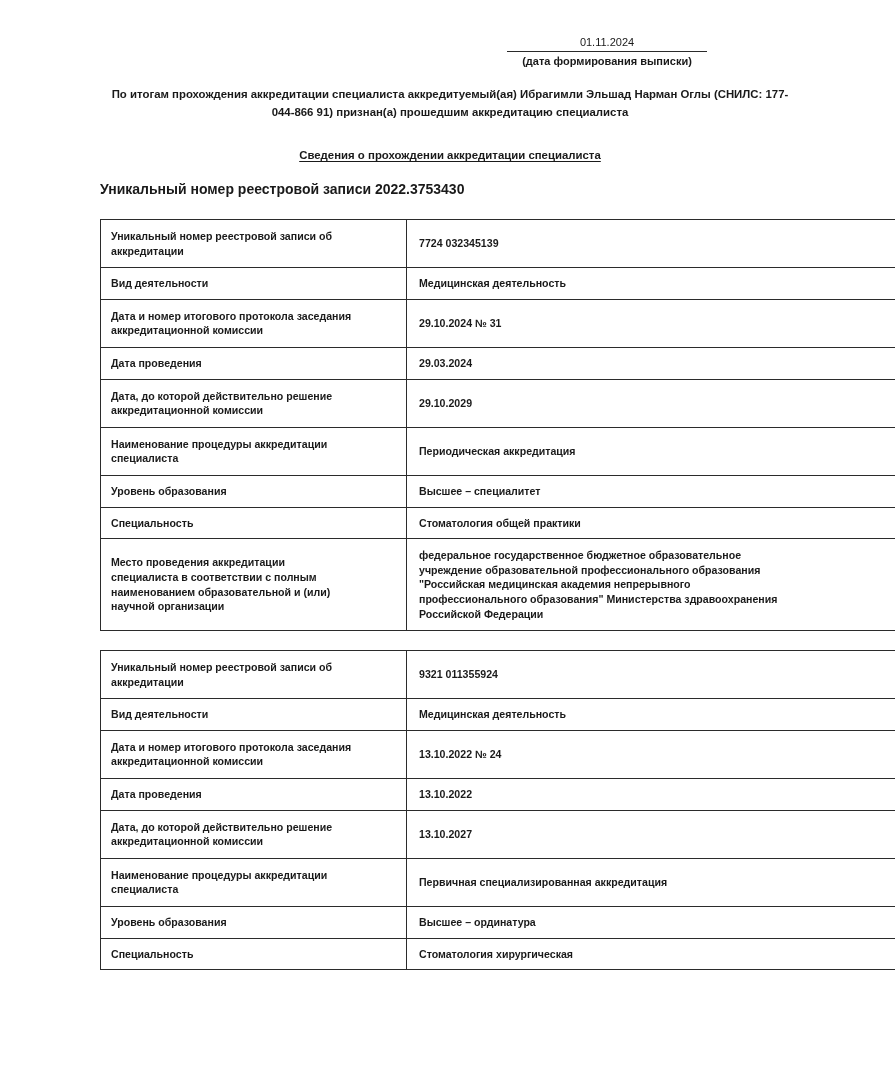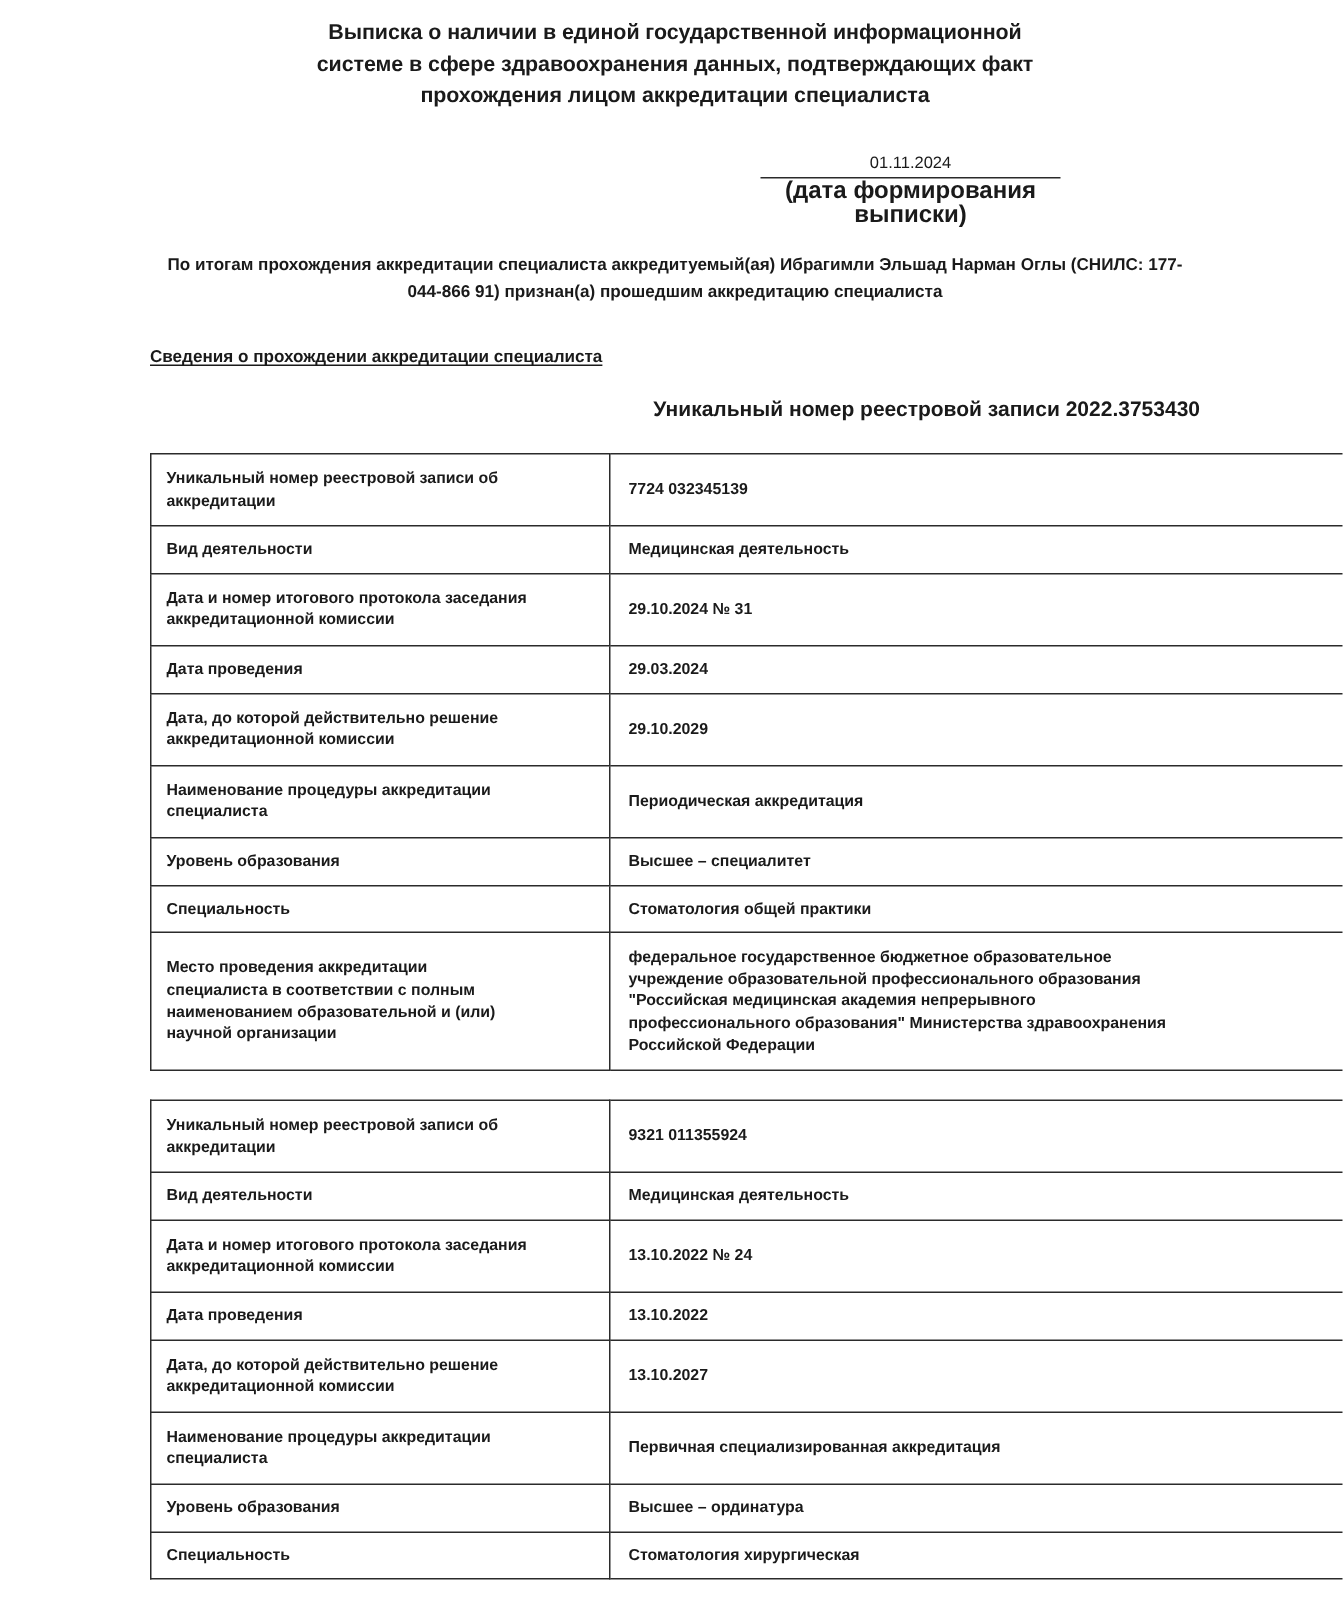--- a/index.html
+++ b/index.html
@@ -48,53 +48,53 @@
     text-align: center;
   }
   .date-value {
     font-size: 11px;
     font-weight: normal;
     line-height: 14px;
     padding-bottom: 2px;
     border-bottom: 1.4px solid #2a2a2a;
   }
   .date-caption {
-    font-size: 16px;
+    font-size: 11px;
     font-weight: bold;
     line-height: 16px;
     padding-top: 1px;
   }
 
   
   .intro {
     margin-top: 16px;
     text-align: center;
     font-size: 11.4px;
     font-weight: bold;
     line-height: 18px;
     padding: 0 8px;
   }
 
   
   .section-heading {
     margin-top: 26px;
-    text-align: left;
+    text-align: center;
     font-size: 11.4px;
     font-weight: bold;
     line-height: 16px;
   }
   .section-heading span {
     text-decoration: underline;
     text-underline-offset: 2px;
   }
 
   
   .registry-number {
     margin-top: 17px;
-    text-align: right;
+    text-align: left;
     font-size: 14px;
     font-weight: bold;
     line-height: 18px;
   }
 
   
   .acc-table {
     width: 808px;
     border-collapse: collapse;
     table-layout: fixed;
@@ -118,25 +118,20 @@
     padding: 8px 10px 8px 12px;
   }
   .acc-table tr.tall td { padding-top: 9px; padding-bottom: 9px; }
   .acc-table td .ln { display: block; }
 </style>
 </head>
 <body>
 
 <div class="page">
 
-  <div class="doc-title">
-    <span class="tline">Выписка о наличии в единой государственной информационной</span>
-    <span class="tline">системе в сфере здравоохранения данных, подтверждающих факт</span>
-    <span class="tline">прохождения лицом аккредитации специалиста</span>
-  </div>
 
   <div class="date-block">
     <div class="date-inner">
       <div class="date-value">01.11.2024</div>
       <div class="date-caption">(дата формирования выписки)</div>
     </div>
   </div>
 
   <div class="intro">По итогам прохождения аккредитации специалиста аккредитуемый(ая) Ибрагимли Эльшад Нарман Оглы (СНИЛС: 177-044-866 91) признан(а) прошедшим аккредитацию специалиста</div>
 

